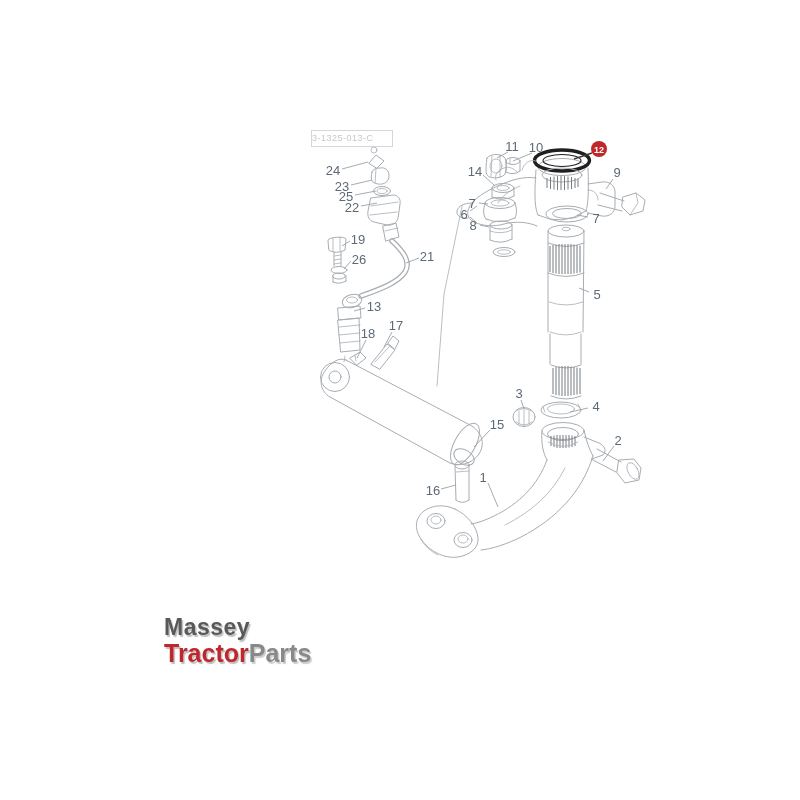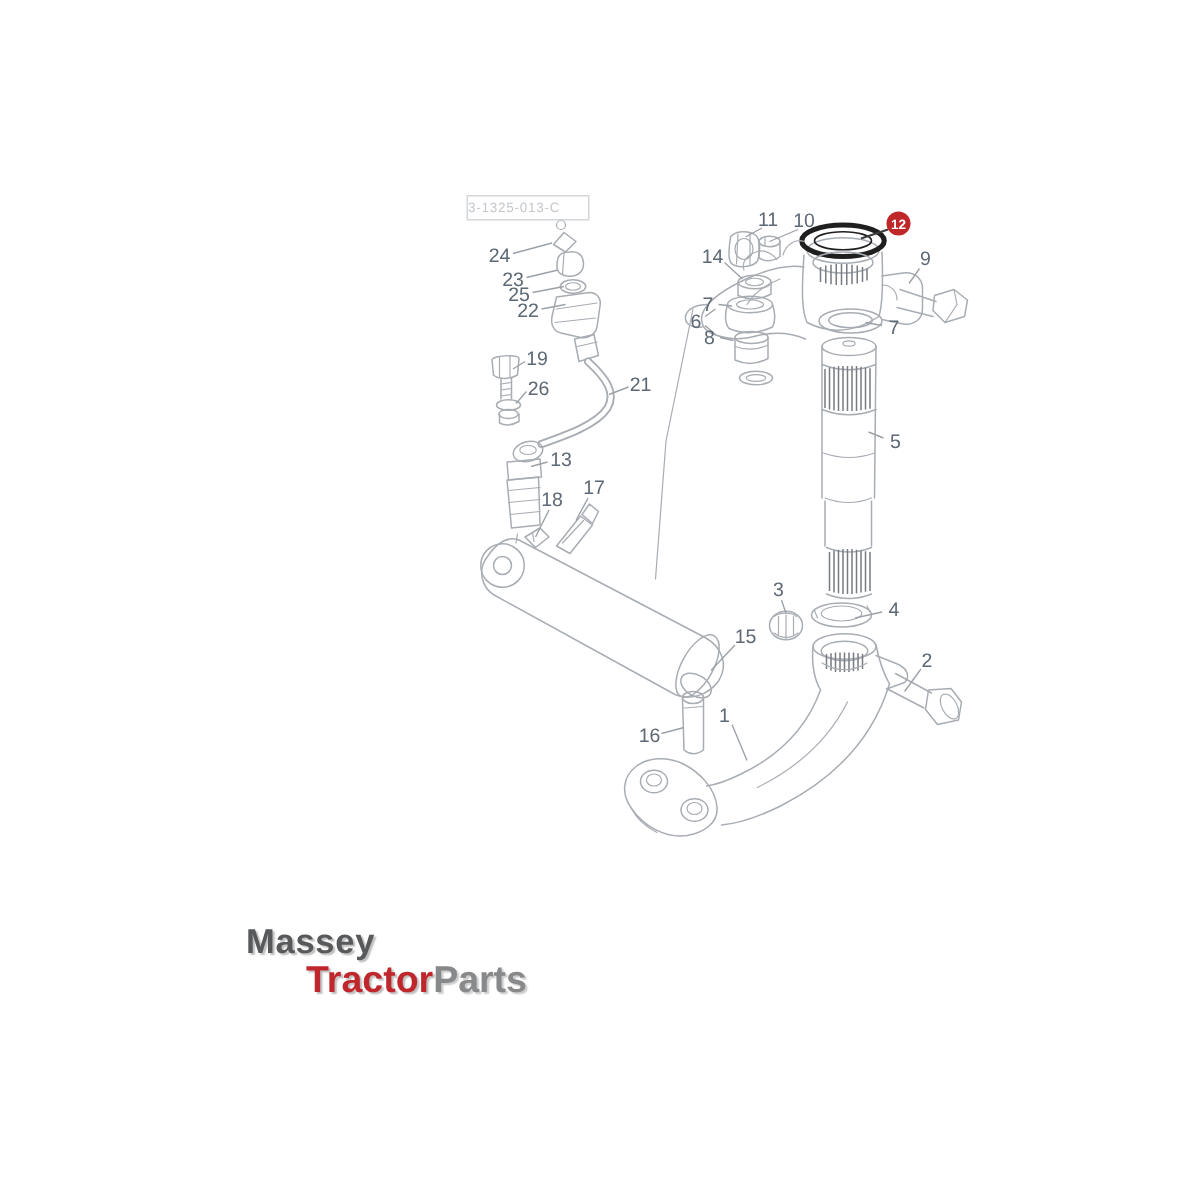--- a/index.html
+++ b/index.html
@@ -28,21 +28,20 @@
   
   #logo{position:absolute;left:164px;top:616px;line-height:1;}
   #logo .l1{
     font-size:23px;font-weight:700;color:var(--logo1);letter-spacing:.5px;
     text-shadow:1.5px 1.5px 1px rgba(110,110,110,.45);
   }
   #logo .l2{margin-top:2px;}
   #logo .l2 .bold{
     font-size:25px;font-weight:700;color:var(--logo2);
     text-shadow:1.5px 1.5px 1px rgba(110,110,110,.45);
-    margin-left:40px;
   }
   #logo .l2 .light{
     font-size:25px;font-weight:700;color:var(--logo3);
     text-shadow:1.5px 1.5px 1px rgba(140,140,140,.45);
   }
 </style>
 </head>
 <body>
 
 <div id="stage">

